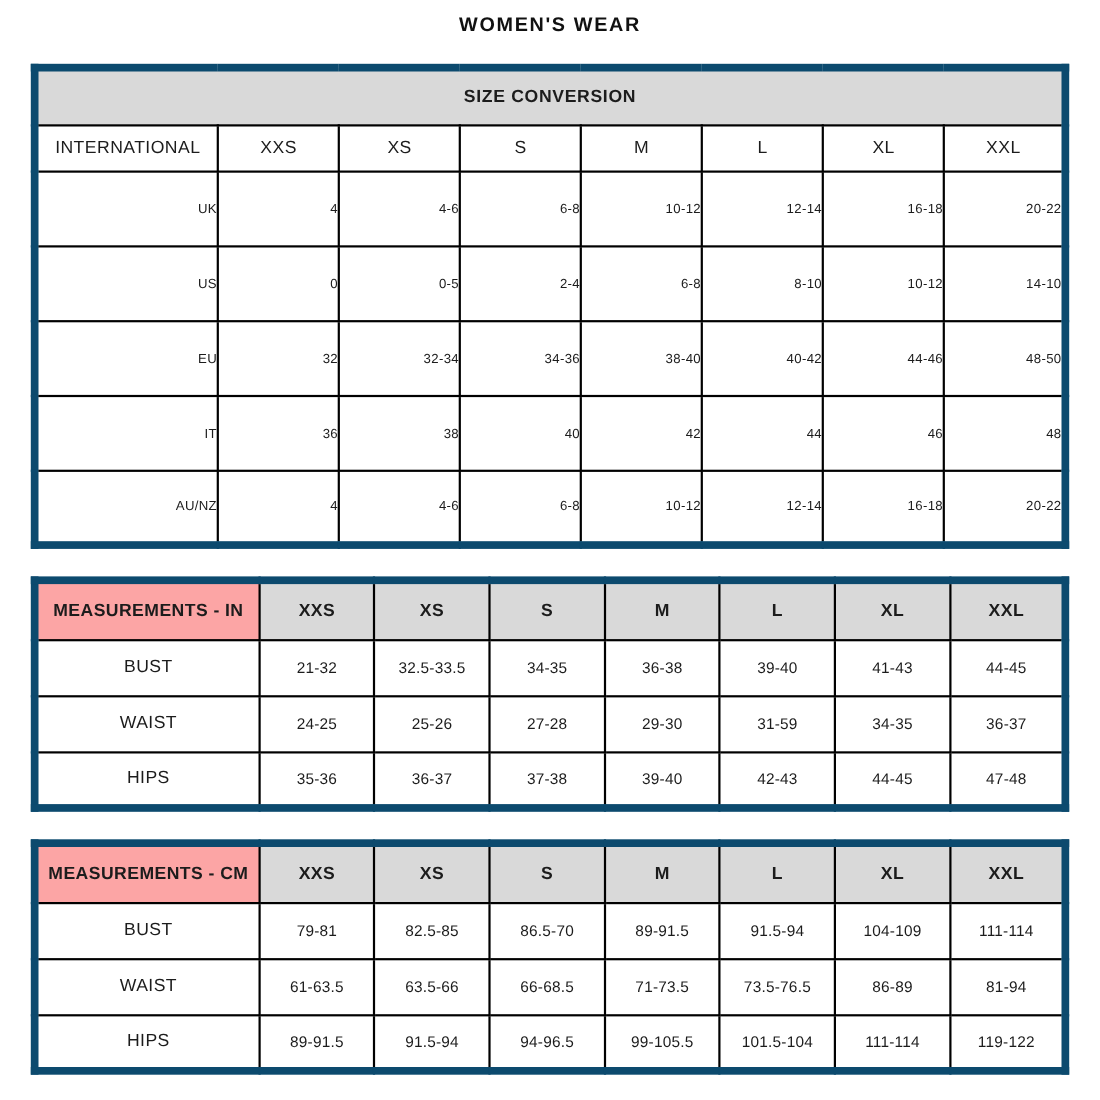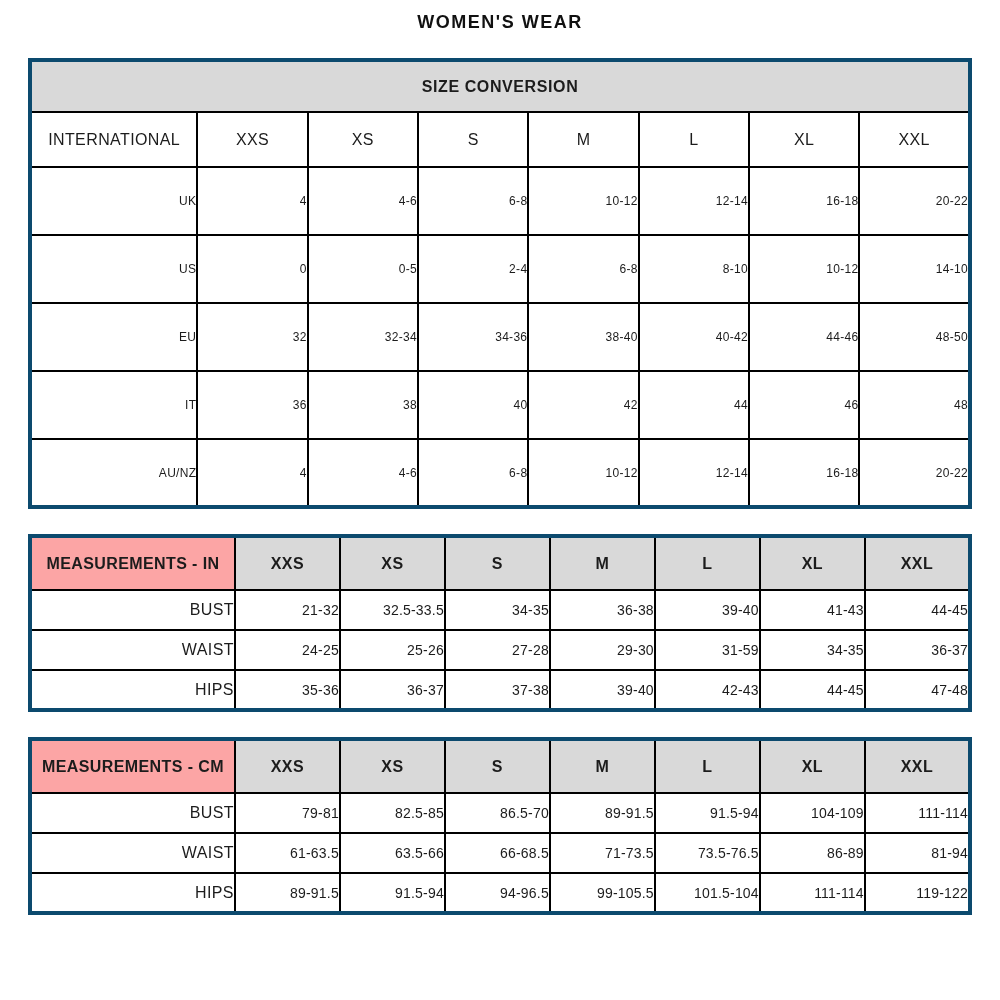--- a/index.html
+++ b/index.html
@@ -19,61 +19,61 @@
     font-size: 18px;
     font-weight: bold;
     letter-spacing: 1.5px;
     color: #111111;
     margin-bottom: 15px;
   }
   table {
     width: 100%;
     border-collapse: collapse;
     table-layout: fixed;
-    border: 4px solid #0c4a6e;
+    border: 7px solid #0c4a6e;
     margin-bottom: 13px;
     margin-top: 25px;
   }
   td, th {
     border: 2px solid #000000;
     text-align: center;
     vertical-align: middle;
     font-weight: normal;
   }
   
   .size-table .table-banner {
     background: #d9d9d9;
     font-weight: bold;
     font-size: 16px;
     letter-spacing: 0.6px;
     height: 52px;
   }
   .size-table .col-header {
-    height: 55px;
+    height: 42px;
     font-size: 16px;
     letter-spacing: 0.4px;
   }
   .size-table td { height: 68px; font-size: 12px; letter-spacing: 0.3px; text-align: right; }
   
   .meas-table .corner-header {
     background: #fca5a5;
     font-weight: bold;
     font-size: 16px;
     letter-spacing: 0.4px;
     height: 54px;
   }
   .meas-table .col-header {
     background: #d9d9d9;
     font-weight: bold;
     font-size: 16px;
     letter-spacing: 0.4px;
     height: 54px;
   }
   .meas-table td.row-label { font-size: 16px; letter-spacing: 0.4px; }
-  .meas-table td { height: 40px; font-size: 14px; letter-spacing: 0.2px; text-align: right; }
+  .meas-table td { height: 51px; font-size: 14px; letter-spacing: 0.2px; }
 </style>
 </head>
 <body>
 
 <div class="page">
 
   <div class="page-title">WOMEN'S WEAR</div>
 
   <table class="size-table">
     <colgroup>

